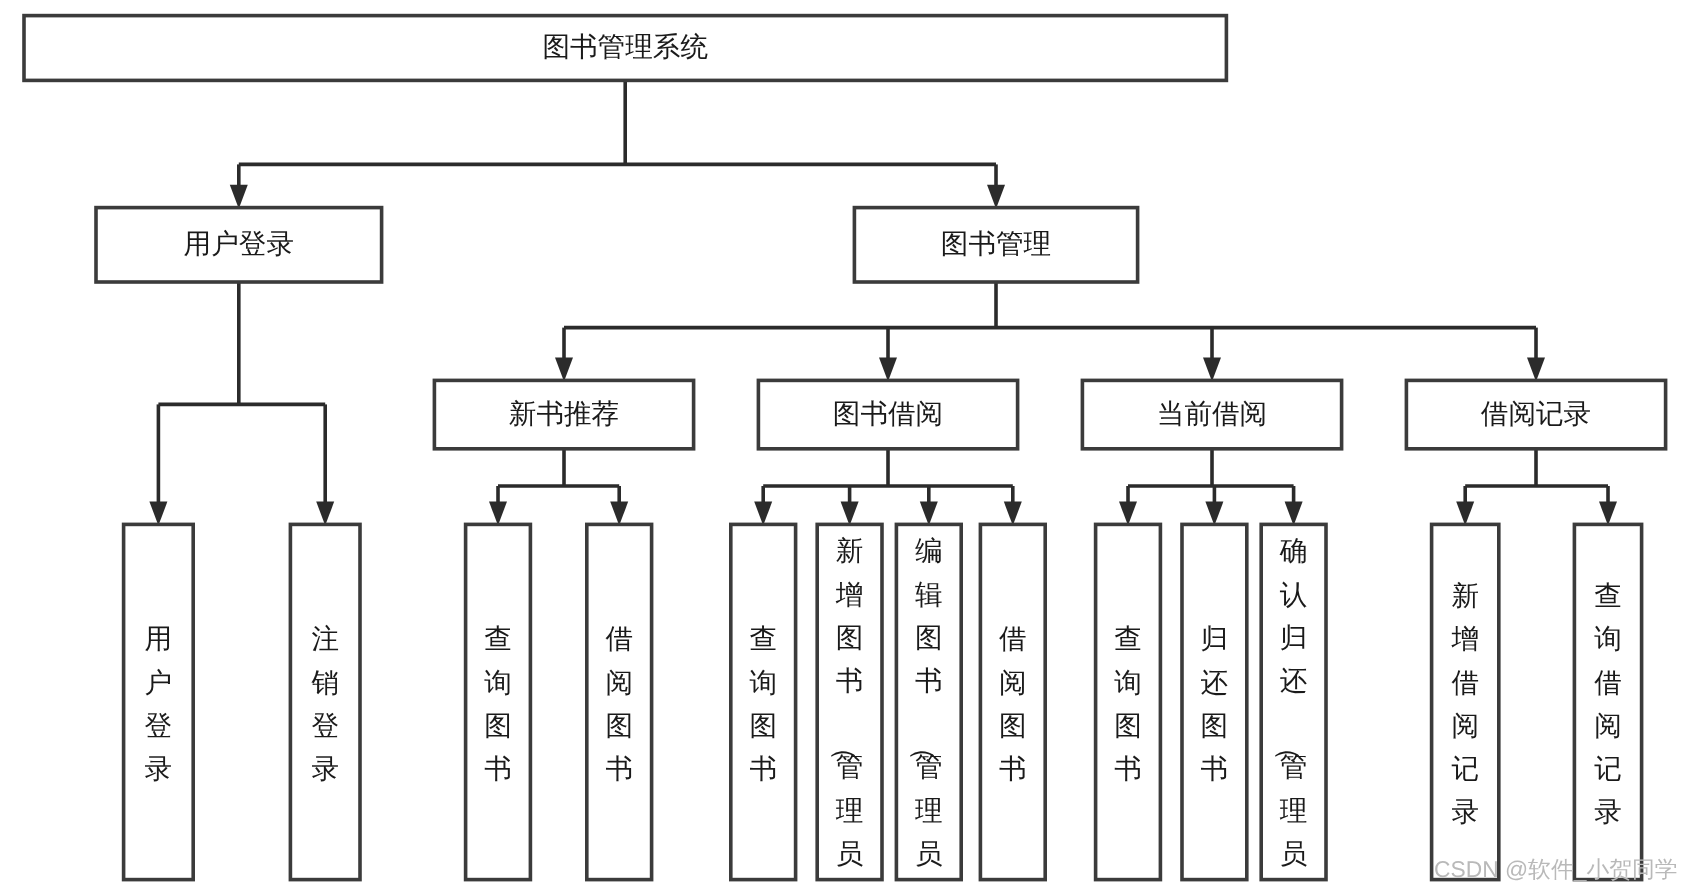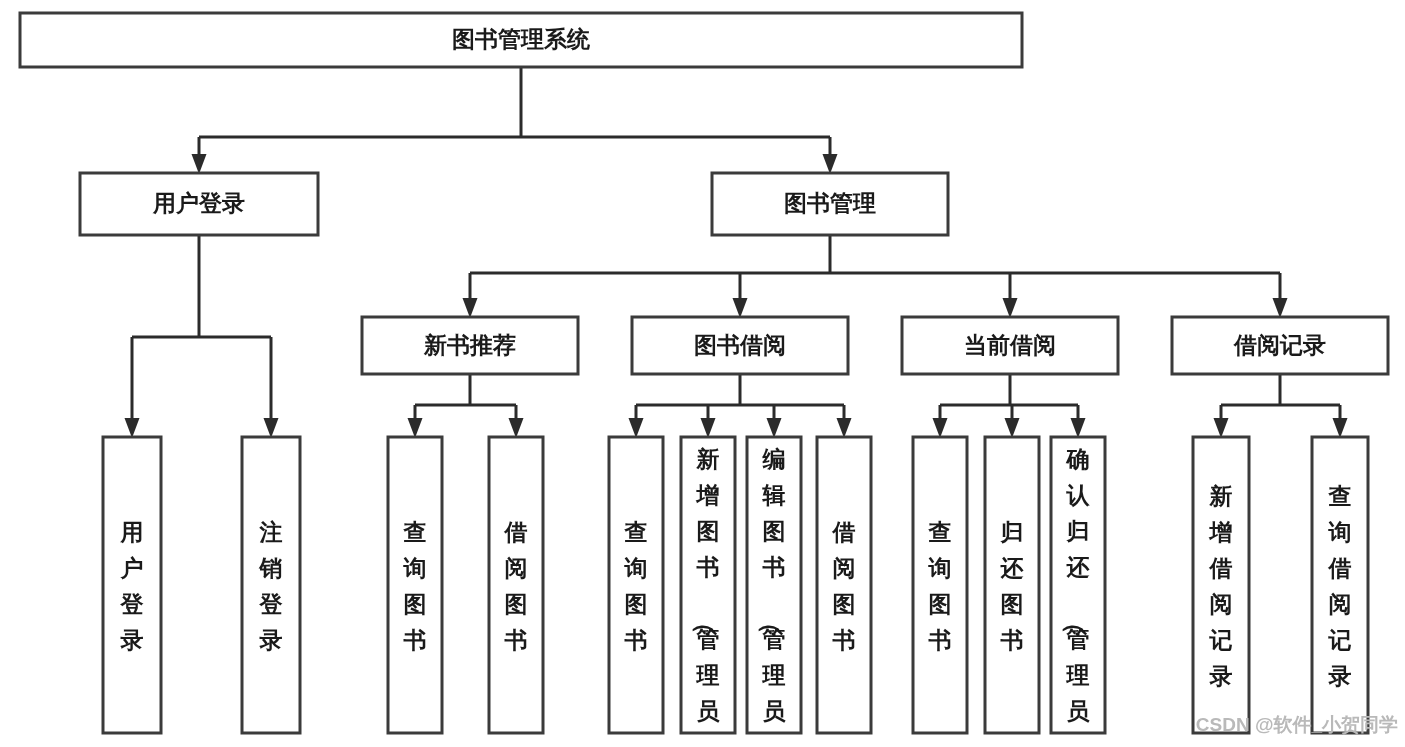--- a/index.html
+++ b/index.html
@@ -10,21 +10,20 @@
   }
   body {
     font-family: "Liberation Sans", "DejaVu Sans", sans-serif;
   }
   #diagram-root {
     position: relative;
     width: 1405px;
     height: 747px;
     background: #ffffff;
     overflow: hidden;
-    font-weight: bold;
   }
   svg.diagram-canvas {
     position: absolute;
     left: 0;
     top: 0;
     width: 1405px;
     height: 747px;
     display: block;
   }
   .node-box {

